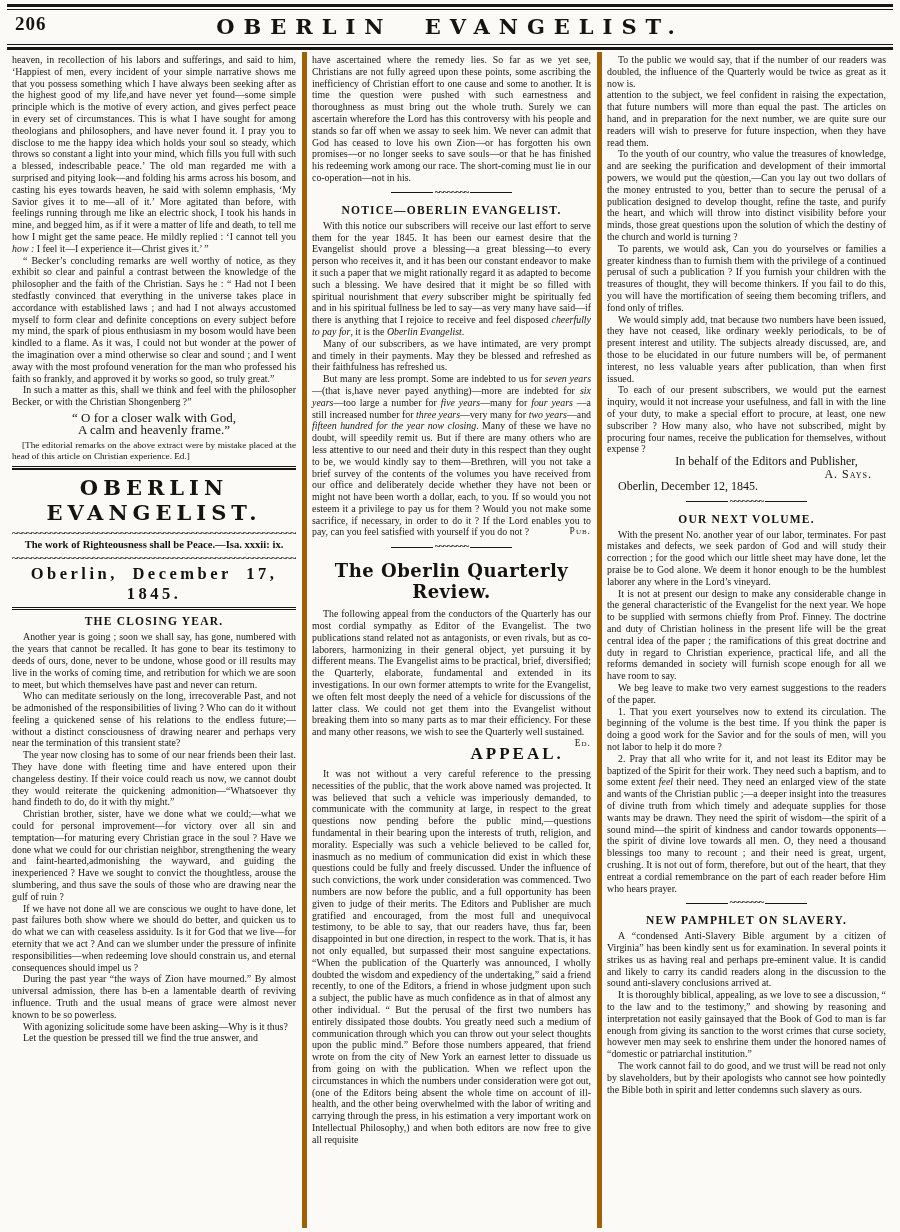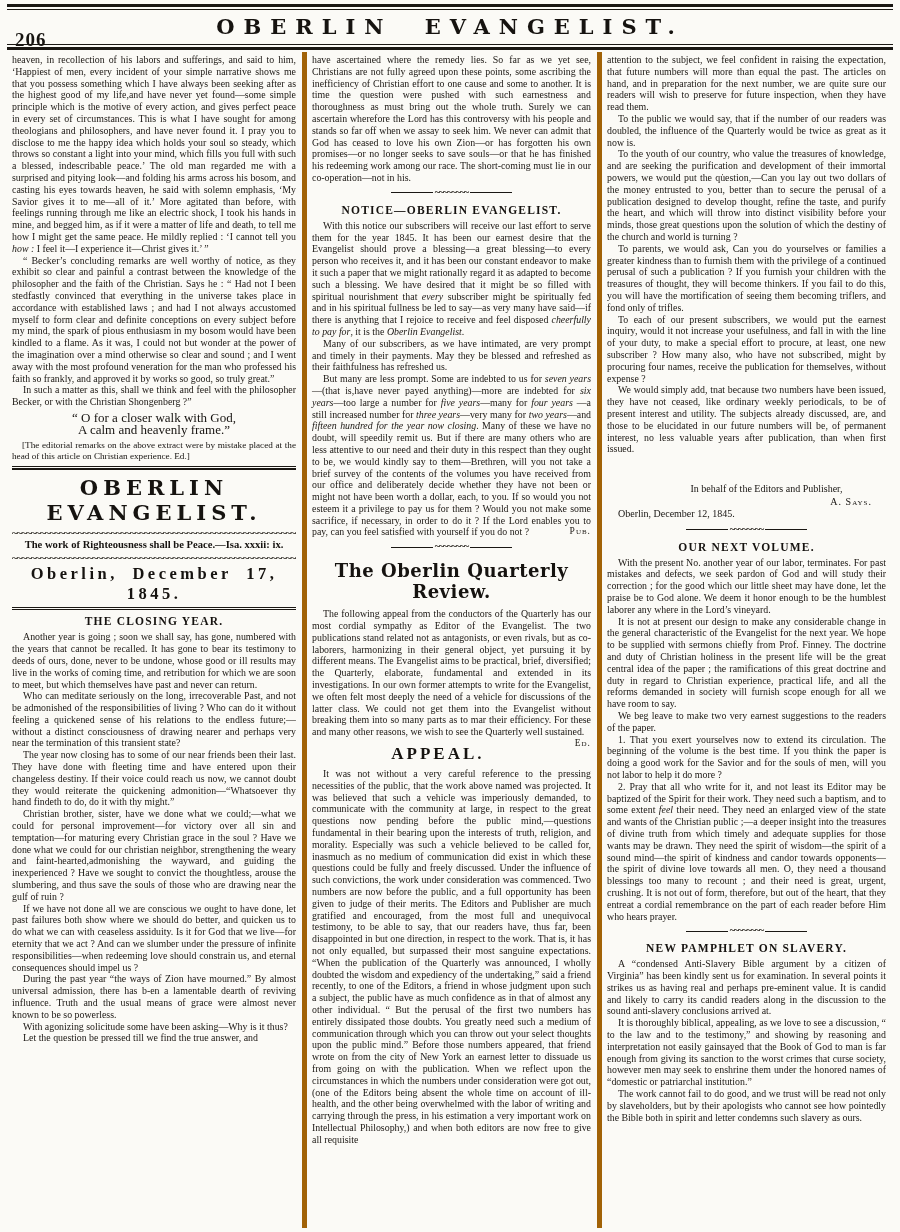--- a/index.html
+++ b/index.html
@@ -6,21 +6,21 @@
   html,body { background:#e8e6e0; }
   .page {
     width:900px; height:1232px; margin:0 auto; position:relative;
     background:#fbfaf6; color:#161310; overflow:hidden;
     font-family:"Liberation Serif","DejaVu Serif",serif;
     padding:0 7px;
   }
   
   .top-rule { border-top:3px solid #1a1713; border-bottom:1px solid #1a1713; height:6px; margin-top:4px; }
   .header-row { position:relative; height:34px; }
-  .page-number { position:absolute; left:8px; top:19px; font-size:19px; font-weight:bold; letter-spacing:1px; }
+  .page-number { position:absolute; left:8px; top:3px; font-size:19px; font-weight:bold; letter-spacing:1px; }
   .paper-title-header {
     text-align:center; font-size:21px; font-weight:bold;
     letter-spacing:9px; word-spacing:16px; padding-top:4px;
     font-family:"DejaVu Serif","Liberation Serif",serif;
   }
   .under-rule { border-top:1px solid #1a1713; border-bottom:3px solid #1a1713; height:6px; margin-bottom:2px; }
   
   .columns { display:flex; height:1176px; }
   .col { width:295px; height:100%; overflow:hidden; padding:2px 6px 0 5px; }
   .col + .col { border-left:5px solid #a16207; }
@@ -35,36 +35,36 @@
   .head-small {
     text-align:center; font-weight:bold; font-size:11.5px;
     letter-spacing:1.2px; margin:5px 0 4px 0;
   }
   .head-large {
     text-align:center; font-weight:bold; font-size:18px;
     letter-spacing:.5px; margin:7px 0 6px 0;
     font-family:"DejaVu Serif","Liberation Serif",serif;
   }
   .head-appeal {
-    text-align:center; font-weight:bold; font-size:17px;
+    text-align:right; font-weight:bold; font-size:17px;
     letter-spacing:3px; margin:6px 0 4px 0;
   }
   .masthead {
     text-align:center; font-weight:bold; font-size:21px;
     letter-spacing:5px; word-spacing:10px; margin:5px 0 3px 0;
     font-family:"DejaVu Serif","Liberation Serif",serif;
   }
   .dateline {
     text-align:center; font-weight:bold; font-size:16.5px;
     letter-spacing:3.5px; word-spacing:7px; margin:3px 0 2px 0;
   }
   .motto { text-align:center; font-size:10.6px; font-weight:bold; margin:2px 0; }
   .poem { text-align:center; font-size:13px; line-height:12px; margin:4px 0; }
   .ed-note { font-size:9.2px; line-height:11.2px; text-align:justify; text-indent:10px; margin-top:4px; }
-  .lines { font-size:10px; line-height:12.5px;margin-top:28px; }
+  .lines { font-size:12px; line-height:12.5px; }
   .ln.c { text-align:center; padding-left:40px; }
   .ln.r { text-align:right; padding-right:14px; }
   .ln.l { text-indent:11px; }
   .sc { font-variant:small-caps; letter-spacing:1px; }
   
   .drule { border-top:1px solid #1a1713; border-bottom:2px solid #1a1713; height:4px; margin:4px 0; }
   .thinrule { border-top:1px solid #1a1713; border-bottom:1px solid #1a1713; height:3px; margin:3px 0; }
   .wavy {
     overflow:hidden; white-space:nowrap; text-align:center;
     font-size:11px; line-height:8px; height:8px; letter-spacing:-1px;
@@ -130,26 +130,26 @@
           <span class="dl"></span>
           <span class="dw">~~~~~~~~</span>
           <span class="dl"></span>
         </div>
         <div class="head-large">The Oberlin Quarterly Review.</div>
         <p class="para">The following appeal from the conductors of the Quarterly has our most cordial sympathy as Editor of the Evangelist.  The two publications stand related not as antagonists, or even rivals, but as co-laborers, harmonizing in their general object, yet pursuing it by different means.  The Evangelist aims to be practical, brief, diversified;  the Quarterly, elaborate, fundamental and extended in its investigations.  In our own former attempts to write for the Evangelist, we often felt most deeply the need of a vehicle for discussions of the latter class.  We could not get them into the Evangelist without breaking them into so many parts as to mar their efficiency.  For these and many other reasons, we wish to see the Quarterly well sustained.<span class="sig">Ed.</span></p>
         <div class="head-appeal">APPEAL.</div>
         <p class="para">It was not without a very careful reference to the pressing necessities of the public, that the work above named was projected. It was believed that such a vehicle was imperiously demanded, to communicate with the community at large, in respect to the great questions now pending before the public mind,—questions fundamental in their bearing upon the interests of truth, religion, and morality.  Especially was such a vehicle believed to be called for, inasmuch as no medium of communication did exist in which these questions could be fully and freely discussed.  Under the influence of such convictions, the work under consideration was commenced.  Two numbers are now before the public, and a full opportunity has been given to judge of their merits. The Editors and Publisher are much gratified and encouraged, from the most full and unequivocal testimony, to be able to say, that our readers have, thus far, been disappointed in but one direction, in respect to the work.  That is, it has not only equalled, but surpassed their most sanguine expectations.  “When the publication of the Quarterly was announced, I wholly doubted the wisdom and expediency of the undertaking,” said a friend recently, to one of the Editors, a friend in whose judgment upon such a subject, the public have as much confidence as in that of almost any other individual.  “ But the perusal of the first two numbers has entirely dissipated those doubts.  You greatly need such a medium of communication through which you can throw out your select thoughts upon the public mind.”  Before those numbers appeared, that friend wrote on from the city of New York an earnest letter to dissuade us from going on with the publication. When we reflect upon the circumstances in which the numbers under consideration were got out, (one of the Editors being absent the whole time on account of ill-health, and the other being overwhelmed with the labor of writing and carrying through the press, in his estimation a very important work on Intellectual Philosophy,) and when both editors are now free to give all requisite</p>
       </div>
     <div class="col">
+        <p class="para">To the public we would say, that if the number of our readers was doubled, the influence of the Quarterly would be twice as great as it now is.</p>
         <p class="para first">attention to the subject, we feel confident in raising the expectation, that future numbers will more than equal the past.   The articles on hand, and in preparation for the next number, we are quite sure our readers will wish to preserve for future inspection, when they have read them.</p>
-        <p class="para">To the public we would say, that if the number of our readers was doubled, the influence of the Quarterly would be twice as great as it now is.</p>
         <p class="para">To the youth of our country, who value the treasures of knowledge, and are seeking the purification and development of their immortal powers, we would put the qu̇estion,—Can you lay out two dollars of the money entrusted to you, better than to secure the perusal of a publication designed to develop thought, refine the taste, and purify the heart, and which will throw into distinct visibility before your minds, those great questions upon the solution of which the destiny of the church and world is turning ?</p>
         <p class="para">To parents, we would ask, Can you do yourselves or families a greater kindness than to furnish them with the privilege of a continued perusal of such a publication ?  If you furnish your children with the treasures of thought, they will become thinkers.  If you fail to do this, you will have the mortification of seeing them becoming triflers, and fond only of trifles.</p>
+        <p class="para">We would simply add, tnat because two numbers have been issued, they have not ceased, like ordinary weekly periodicals, to be of present interest and utility.  The subjects already discussed, are, and those to be elucidated in our future numbers will be, of permanent interest, no less valuable years after publication, than when first issued.</p>
         <p class="para">To each of our present subscribers, we would put the earnest inquiry, would it not increase your usefulness, and fall in with the line of your duty, to make a special effort to procure, at least, one new subscriber ?  How many also, who have not subscribed, might by procuring four names, receive the publication for themselves, without expense ?</p>
-        <p class="para">We would simply add, tnat because two numbers have been issued, they have not ceased, like ordinary weekly periodicals, to be of present interest and utility.  The subjects already discussed, are, and those to be elucidated in our future numbers will be, of permanent interest, no less valuable years after publication, than when first issued.</p>
         <div class="lines">
           <div class="ln c">In behalf of the Editors and Publisher,</div>
           <div class="ln r sc">A. Says.</div>
           <div class="ln l">Oberlin, December 12, 1845.</div>
         </div>
         <div class="divider">
           <span class="dl"></span>
           <span class="dw">~~~~~~~~</span>
           <span class="dl"></span>
         </div>

